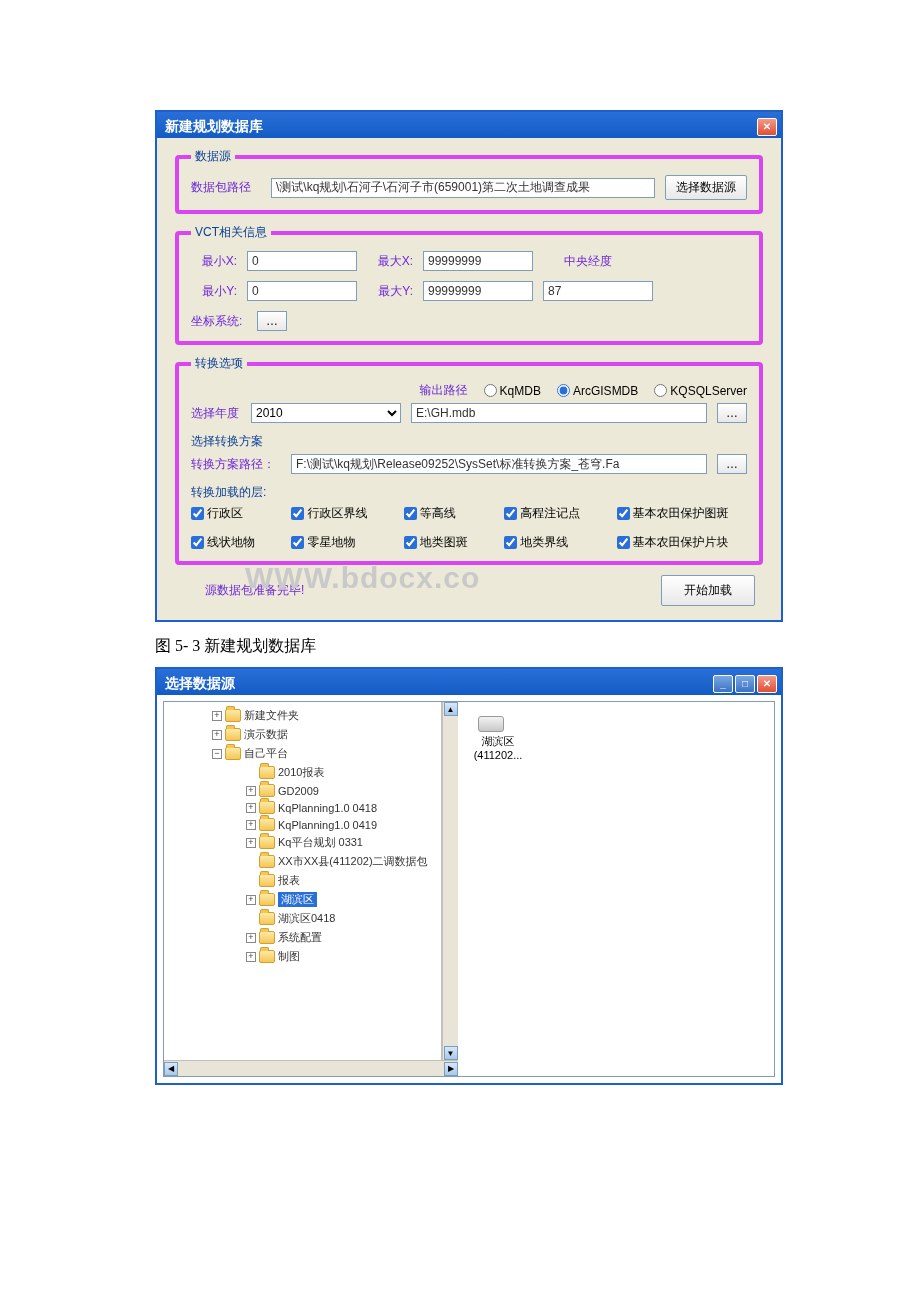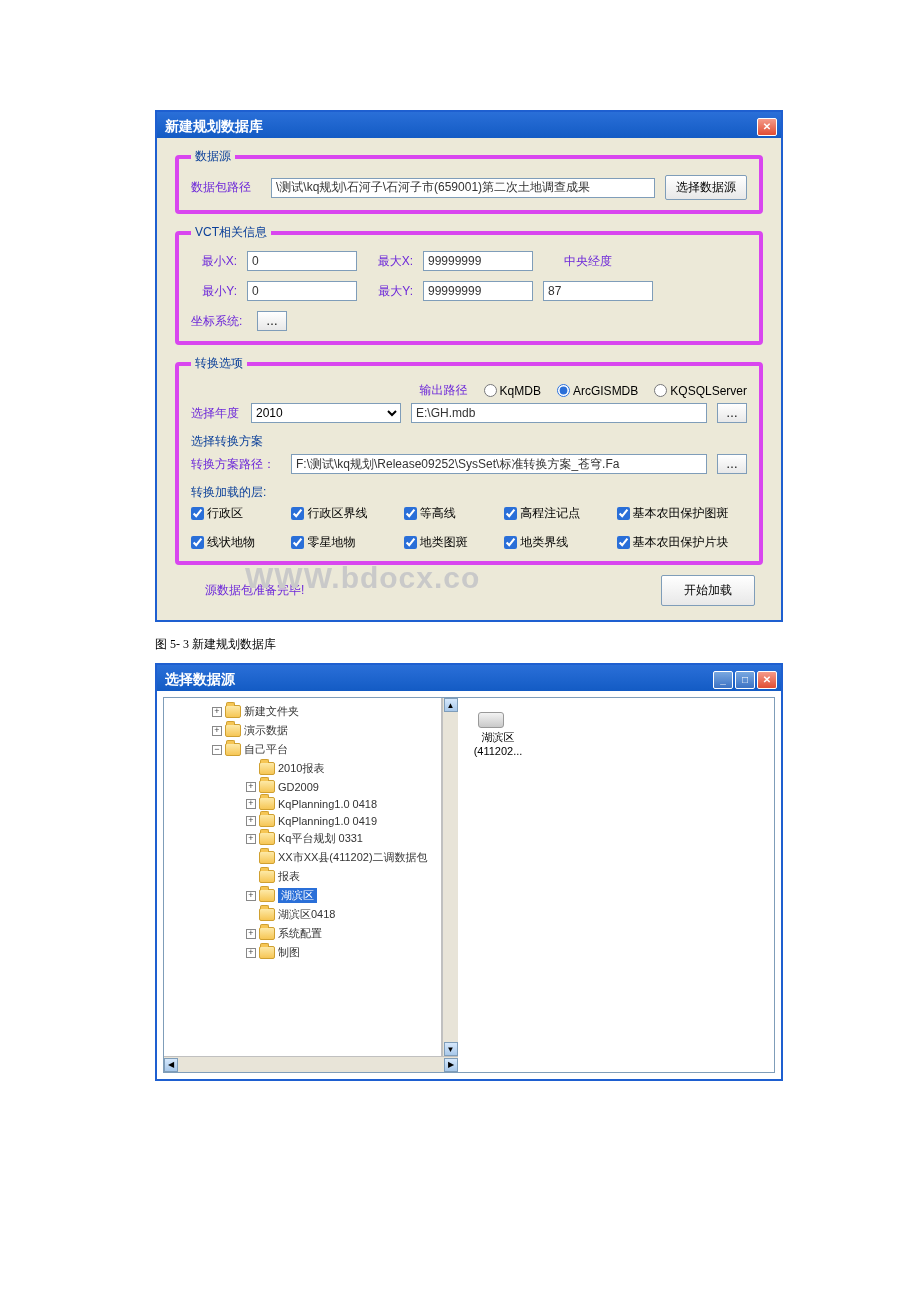--- a/index.html
+++ b/index.html
@@ -91,21 +91,21 @@
     }
     .wm-text {
       position: absolute;
       top: -14px; left: 70px;
       font-size: 30px; font-weight: bold;
       color: #c9c9c9;
       letter-spacing: 1px;
       pointer-events: none;
       z-index: 0;
     }
-    .caption { font-size: 12px; margin: 14px 0 10px 0; font-family: SimSun, serif; }
+    .caption { font-size: 16px; margin: 14px 0 10px 0; font-family: SimSun, serif; }
     
     
     .dialog2 {
       border: 2px solid #1e5fd0;
       width: 628px;
       background: #fff;
     }
     .treepanel { display: flex; border: 1px solid #7f9db9; margin: 6px; height: 376px; background: #fff; }
     .tree {
       width: 278px;

